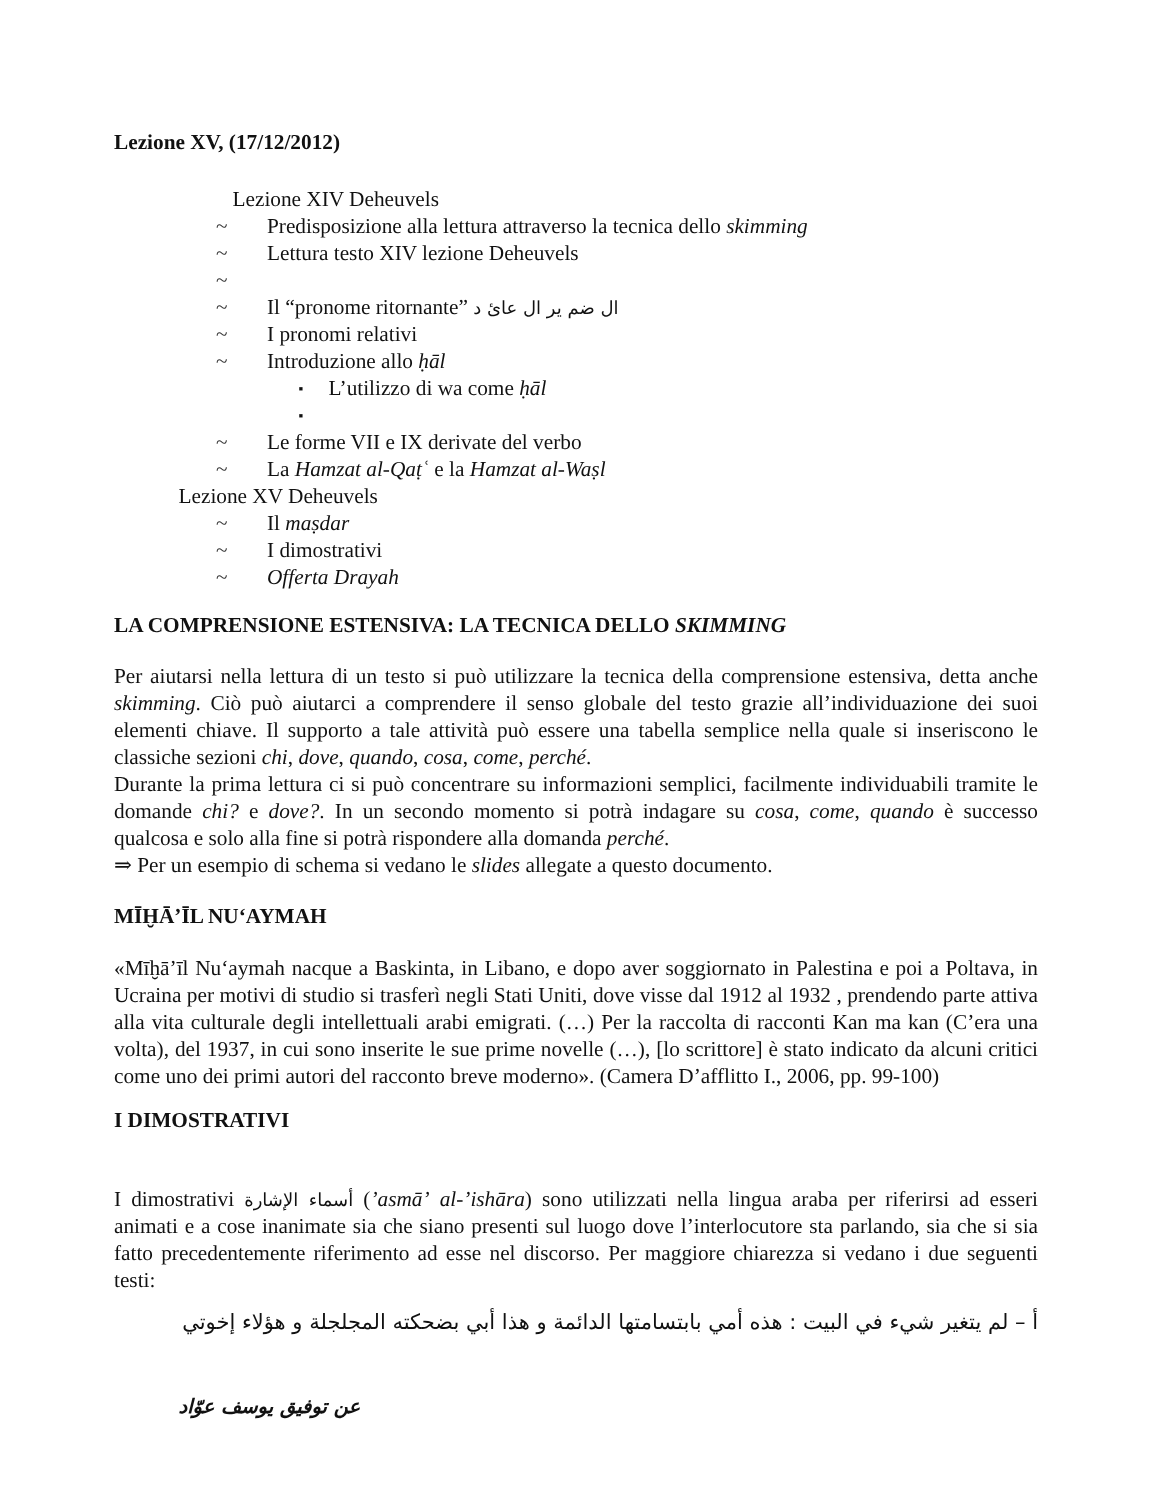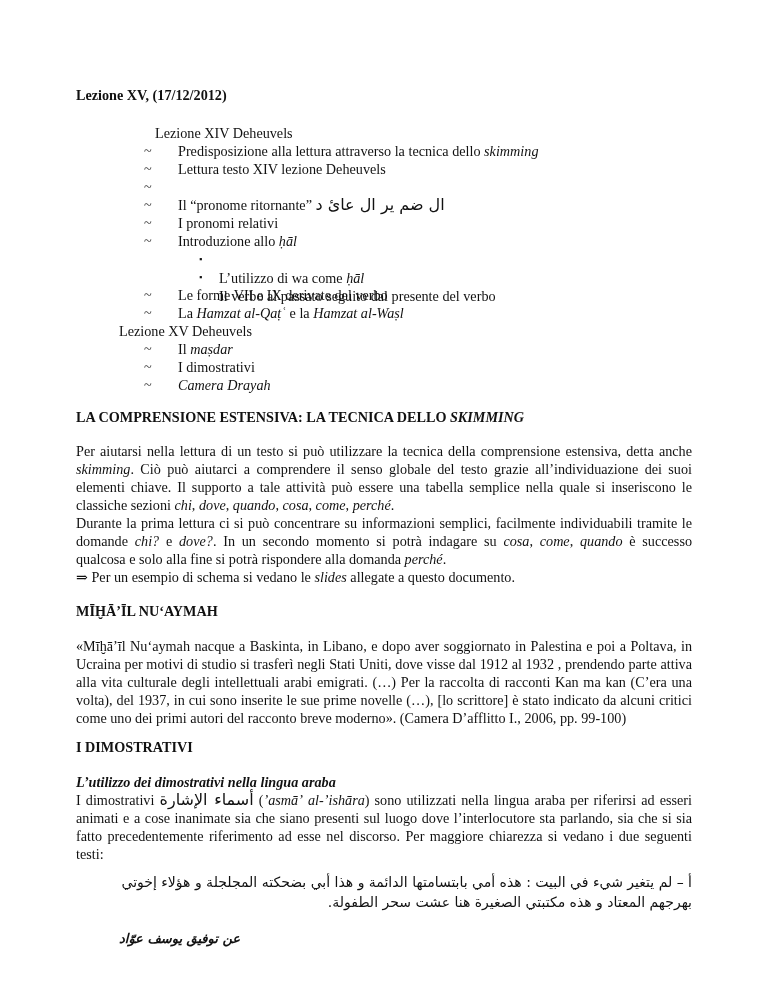--- a/index.html
+++ b/index.html
@@ -8,30 +8,30 @@
     font-family: "Liberation Serif", "DejaVu Serif", serif;
     color: #111111; font-size: 14.2px; line-height: 18px;
   }
   .page { position: absolute; left: 0; top: 0; width: 768px; height: 790px; }
   .abs { position: absolute; white-space: nowrap; }
   .bold { font-weight: bold; }
   .it { font-style: italic; }
   .bullet-tilde { position: absolute; left: 144px; color: #333; }
   .sub-text { position: absolute; left: 178px; }
   .sq-bullet { position: absolute; left: 199px; font-size: 9px; }
-  .sq-text { position: absolute; left: 219px; margin-top: 19px; }
+  .sq-text { position: absolute; left: 219px; }
   .para {
     position: absolute; left: 76px; width: 616px;
     text-align: justify; white-space: normal;
   }
   .arabic {
     position: absolute; direction: rtl; text-align: right;
     font-family: "DejaVu Sans", sans-serif; font-size: 14px; white-space: nowrap;
   }
-  .ar-small { font-family: "DejaVu Sans", sans-serif; font-size: 16px; }
+  .ar-small { font-family: "DejaVu Sans", sans-serif; font-size: 12px; }
 </style>
 </head>
 <body>
 
 <div class="page">
 
   <div class="abs bold" style="left:76px; top:86px;">Lezione XV, (17/12/2012)</div>
 
   <div>
     <div class="abs" style="left:119px; top:124px;margin-left:36px;">Lezione XIV Deheuvels</div>
@@ -65,21 +65,20 @@
       <span class="sub-text"><span>Introduzione allo </span><span class="it">ḥāl</span></span>
     </div>
 
     <div class="abs" style="left:0; top:250px; width:768px; height:18px;">
       <span class="sq-bullet">▪</span>
       <span class="sq-text"><span>L’utilizzo di wa come </span><span class="it">ḥāl</span></span>
     </div>
 
     <div class="abs" style="left:0; top:268px; width:768px; height:18px;">
       <span class="sq-bullet">▪</span>
-      <span class="sq-text">Il verbo al passato seguito dal presente del verbo</span>
     </div>
 
     <div class="abs" style="left:0; top:286px; width:768px; height:18px;">
       <span class="bullet-tilde">~</span>
       <span class="sub-text">Le forme VII e IX derivate del verbo</span>
     </div>
 
     <div class="abs" style="left:0; top:304px; width:768px; height:18px;">
       <span class="bullet-tilde">~</span>
       <span class="sub-text"><span>La </span><span class="it">Hamzat al-Qaṭʿ</span><span> e la </span><span class="it">Hamzat al-Waṣl</span></span>
@@ -92,39 +91,37 @@
       <span class="sub-text"><span>Il </span><span class="it">maṣdar</span></span>
     </div>
 
     <div class="abs" style="left:0; top:358px; width:768px; height:18px;">
       <span class="bullet-tilde">~</span>
       <span class="sub-text">I dimostrativi</span>
     </div>
 
     <div class="abs" style="left:0; top:376px; width:768px; height:18px;">
       <span class="bullet-tilde">~</span>
-      <span class="sub-text it">Camera Drayah</span>
+      <span class="sub-text it">Offerta Drayah</span>
     </div>
   </div>
 
   <div class="abs bold" style="left:76px; top:408px;"><span>LA COMPRENSIONE ESTENSIVA: LA TECNICA DELLO </span><span class="it">SKIMMING</span></div>
 
   <div class="para" style="top:442px;"><span>Per aiutarsi nella lettura di un testo si può utilizzare la tecnica della comprensione estensiva, detta anche </span><span class="it">skimming</span><span>. Ciò può aiutarci a comprendere il senso globale del testo grazie all’individuazione dei suoi elementi chiave. Il supporto a tale attività può essere una tabella semplice nella quale si inseriscono le classiche sezioni </span><span class="it">chi</span><span>, </span><span class="it">dove</span><span>, </span><span class="it">quando</span><span>, </span><span class="it">cosa</span><span>, </span><span class="it">come</span><span>, </span><span class="it">perché</span><span>.</span></div>
 
   <div class="para" style="top:514px;"><span>Durante la prima lettura ci si può concentrare su informazioni semplici, facilmente individuabili tramite le domande </span><span class="it">chi?</span><span> e </span><span class="it">dove?</span><span>. In un secondo momento si potrà indagare su </span><span class="it">cosa</span><span>, </span><span class="it">come</span><span>, </span><span class="it">quando</span><span> è successo qualcosa e solo alla fine si potrà rispondere alla domanda </span><span class="it">perché</span><span>.</span></div>
 
   <div class="abs" style="left:76px; top:568px;"><span>⇒</span><span> Per un esempio di schema si vedano le </span><span class="it">slides</span><span> allegate a questo documento.</span></div>
 
   <div class="abs bold" style="left:76px; top:602px;text-align:right;">MĪḪĀʼĪL NUʻAYMAH</div>
 
   <div class="para" style="top:637px;">«Mīḫāʼīl Nuʻaymah nacque a Baskinta, in Libano, e dopo aver soggiornato in Palestina e poi a Poltava, in Ucraina per motivi di studio si trasferì negli Stati Uniti, dove visse dal 1912 al 1932 , prendendo parte attiva alla vita culturale degli intellettuali arabi emigrati. (…) Per la raccolta di racconti Kan ma kan (C’era una volta), del 1937, in cui sono inserite le sue prime novelle (…), [lo scrittore] è stato indicato da alcuni critici come uno dei primi autori del racconto breve moderno». (Camera D’afflitto I., 2006, pp. 99-100)</div>
 
   <div class="abs bold" style="left:76px; top:738px;">I DIMOSTRATIVI</div>
 
-  <div class="abs bold it" style="left:76px; top:773px;">L’utilizzo dei dimostrativi nella lingua araba</div>
 
   <div class="para" style="top:791px;"><span>I dimostrativi </span><span class="ar-small" dir="rtl">أسماء الإشارة</span><span> (</span><span class="it">ʼasmāʼ al-ʼishāra</span><span>) sono utilizzati nella lingua araba per riferirsi ad esseri animati e a cose inanimate sia che siano presenti sul luogo dove l’interlocutore sta parlando, sia che si sia fatto precedentemente riferimento ad esse nel discorso. Per maggiore chiarezza si vedano i due seguenti testi:</span></div>
 
   <div class="arabic" style="right:76px; top:873px;">أ – لم يتغير شيء في البيت : هذه أمي بابتسامتها الدائمة و هذا أبي بضحكته المجلجلة و هؤلاء إخوتي</div>
-  <div class="arabic" style="right:76px; top:893px;">بهرجهم المعتاد و هذه مكتبتي  الصغيرة هنا عشت سحر الطفولة.</div>
 
   <div class="arabic" style="left:119px; top:930px; font-style:italic; font-weight:bold; font-size:13px;">عن توفيق يوسف عوّاد</div>
 </div>
 
 </body></html>

